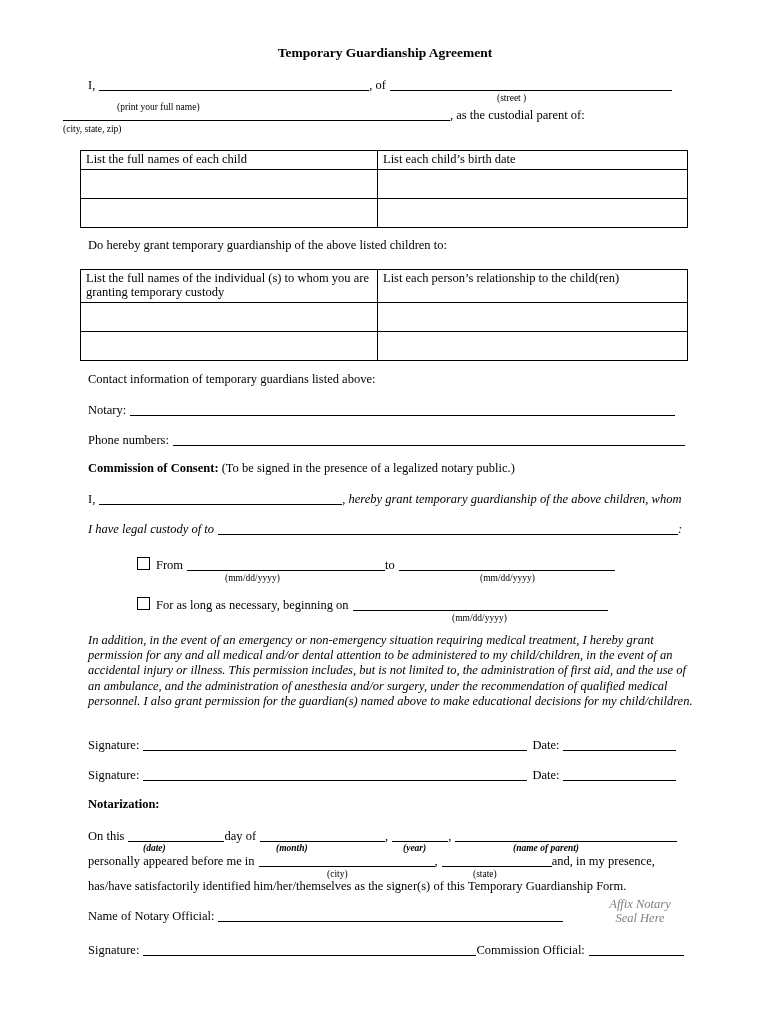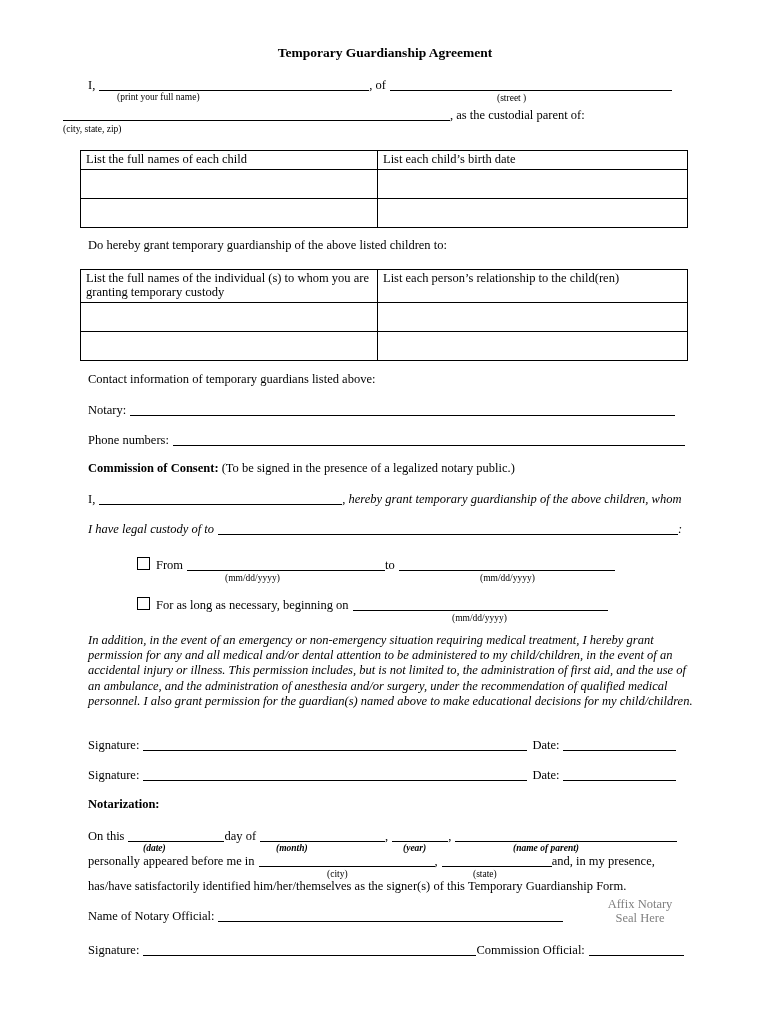--- a/index.html
+++ b/index.html
@@ -24,33 +24,33 @@
   table.tbl { position:absolute; left:80px; width:607px; border-collapse:collapse;
               table-layout:fixed; }
   table.tbl td { border:1px solid #000; padding:1px 5px; vertical-align:top;
                  font-size:12.5px; line-height:14px; }
   td.hdr { height:16px; }
   td.cell { height:26px; }
   td.hdr2 { height:30px; }
   .para { position:absolute; left:88px; top:633px; width:606px; font-style:italic;
           line-height:15.2px; }
   .affix { position:absolute; left:588px; top:897px; width:104px; text-align:center;
-           color:#808080; line-height:14px; }
+           font-style:italic; color:#808080; line-height:14px; }
 </style>
 </head>
 <body>
 
 <div class="page">
 
   <div class="title">Temporary Guardianship Agreement</div>
 
   <div class="line" style="top:77px">
     <span>I,</span><span class="bl" style="width:270px"></span><span>, of</span><span class="bl" style="width:282px"></span>
   </div>
-  <span class="sub" style="top:92px;left:117px">(print your full name)</span>
+  <span class="sub" style="top:102px;left:117px">(print your full name)</span>
   <span class="sub" style="top:93px;left:497px">(street )</span>
 
   <div class="line" style="top:107px;left:63px">
     <span class="bl nogap" style="width:387px"></span><span>, as the custodial parent of:</span>
   </div>
   <span class="sub" style="top:124px;left:63px">(city, state, zip)</span>
 
   <table class="tbl" style="top:150px">
     <colgroup>
         <col style="width:297px">

